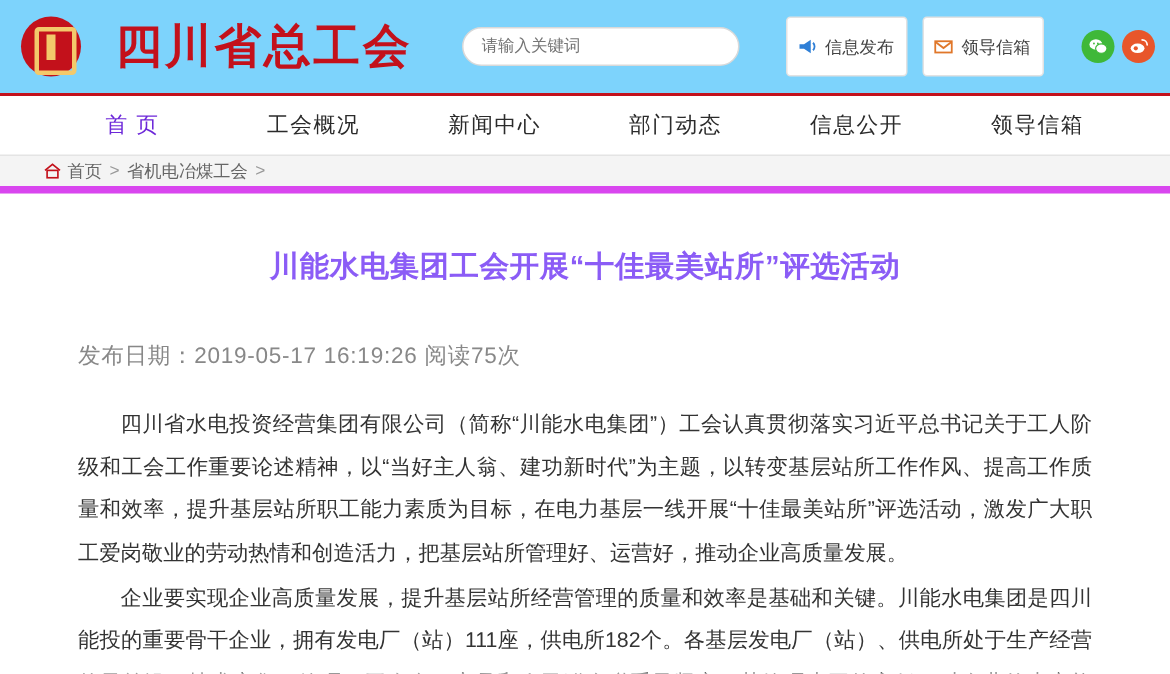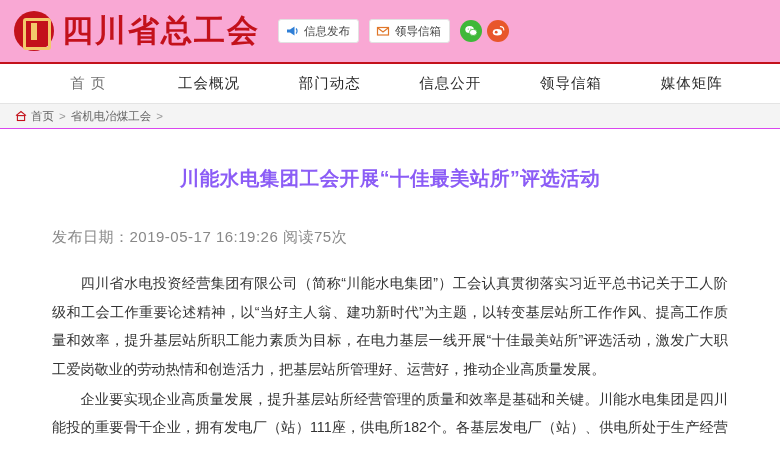--- a/index.html
+++ b/index.html
@@ -8,25 +8,26 @@
     width: 780px; height: 449px;
     overflow: hidden;
     background: #ffffff;
     font-family: "Liberation Sans", "DejaVu Sans", sans-serif;
   }
   .page { width: 780px; height: 449px; position: relative; background:#fff; }
 
   
   .header {
     height: 62px;
-    background: #f9a8d4;
+    background: #7dd3fc;
     display: flex;
     align-items: center;
     padding: 0 10px 0 14px;
     position: relative;
+    gap: 15px;
   }
   .logo-mark {
     width: 40px; height: 40px;
     border-radius: 50%;
     background: #c3111b;
     position: relative;
     flex: 0 0 auto;
     margin-right: 8px;
   }
   .logo-mark::before {
@@ -72,21 +73,21 @@
     padding-left: 12px;
     background: transparent;
     font-family: "Liberation Sans", sans-serif;
   }
 
   .head-links { display: flex; align-items: center; gap: 10px; }
   .head-link {
     display: flex; align-items: center;
     border: 1px solid #e2e2e2;
     border-radius: 3px;
-    height: 24px;
+    height: 40px;
     padding: 0 8px 0 5px;
     font-size: 11.5px;
     color: #444;
     white-space: nowrap;
     background: #fff;
     cursor: pointer;
   }
   .head-link .ic {
     width: 15px; height: 15px;
     margin-right: 5px;
@@ -113,30 +114,30 @@
   .nav-item {
     flex: 1;
     text-align: center;
     font-size: 14.5px;
     color: #2b2b2b;
     letter-spacing: 1px;
     cursor: pointer;
     white-space: nowrap;
     font-weight: 500;
   }
-  .nav-item.active { color: #737373; }
+  .nav-item.active { color: #6d28d9; }
 
   
   .crumb-wrap {
     background: #f4f4f4;
     height: 25px;
     display: flex;
     align-items: center;
-    padding-left: 14px;
-    border-bottom: 1px solid #d946ef;
+    padding-left: 28px;
+    border-bottom: 5px solid #d946ef;
   }
   .crumb {
     display: flex; align-items: center;
     font-size: 11.5px; color: #666;
   }
   .crumb .home-ic {
     width: 13px; height: 13px;
     margin-right: 4px;
     display: inline-flex; align-items: center; justify-content: center;
   }
@@ -178,20 +179,24 @@
 </style>
 </head>
 <body>
 
 <div class="page">
 
   <div class="header">
     <div class="logo-mark"></div>
     <div class="site-title">四川省总工会</div>
 
+    <div class="search-box">
+      <input class="search-input" type="text" placeholder="请输入关键词" style="">
+
+    </div>
 
     <div class="head-links">
       <div class="head-link">
         <span class="ic">
           <svg width="14" height="14" viewBox="0 0 14 14">
             <path d="M2 5.5h3l4.5-3v9L5 8.5H2z" fill="#2f7fd6"></path>
             <path d="M11 4.5a3.5 3.5 0 010 5" fill="none" stroke="#2f7fd6" stroke-width="1.2"></path>
           </svg>
         </span>
         <span>信息发布</span>
@@ -222,24 +227,24 @@
           <circle cx="5.2" cy="8.2" r="1.4" fill="#e8562b"></circle>
           <path d="M9.4 2.6c1.9 0 3.4 1.5 3.4 3.4" fill="none" stroke="#fff" stroke-width="1.1" stroke-linecap="round"></path>
         </svg>
       </span>
     </div>
   </div>
 
   <div class="nav">
     <div class="nav-item active">首 页</div>
     <div class="nav-item">工会概况</div>
+    <div class="nav-item">新闻中心</div>
     <div class="nav-item">部门动态</div>
     <div class="nav-item">信息公开</div>
     <div class="nav-item">领导信箱</div>
-    <div class="nav-item">媒体矩阵</div>
   </div>
 
   <div class="crumb-wrap">
     <div class="crumb">
       <span class="home-ic">
         <svg width="12" height="12" viewBox="0 0 12 12">
           <path d="M1 5.6L6 1.5l5 4.1" fill="none" stroke="#c3111b" stroke-width="1.1"></path>
           <rect x="2.4" y="5.6" width="7.2" height="4.9" fill="none" stroke="#c3111b" stroke-width="1.1"></rect>
         </svg>
       </span>

